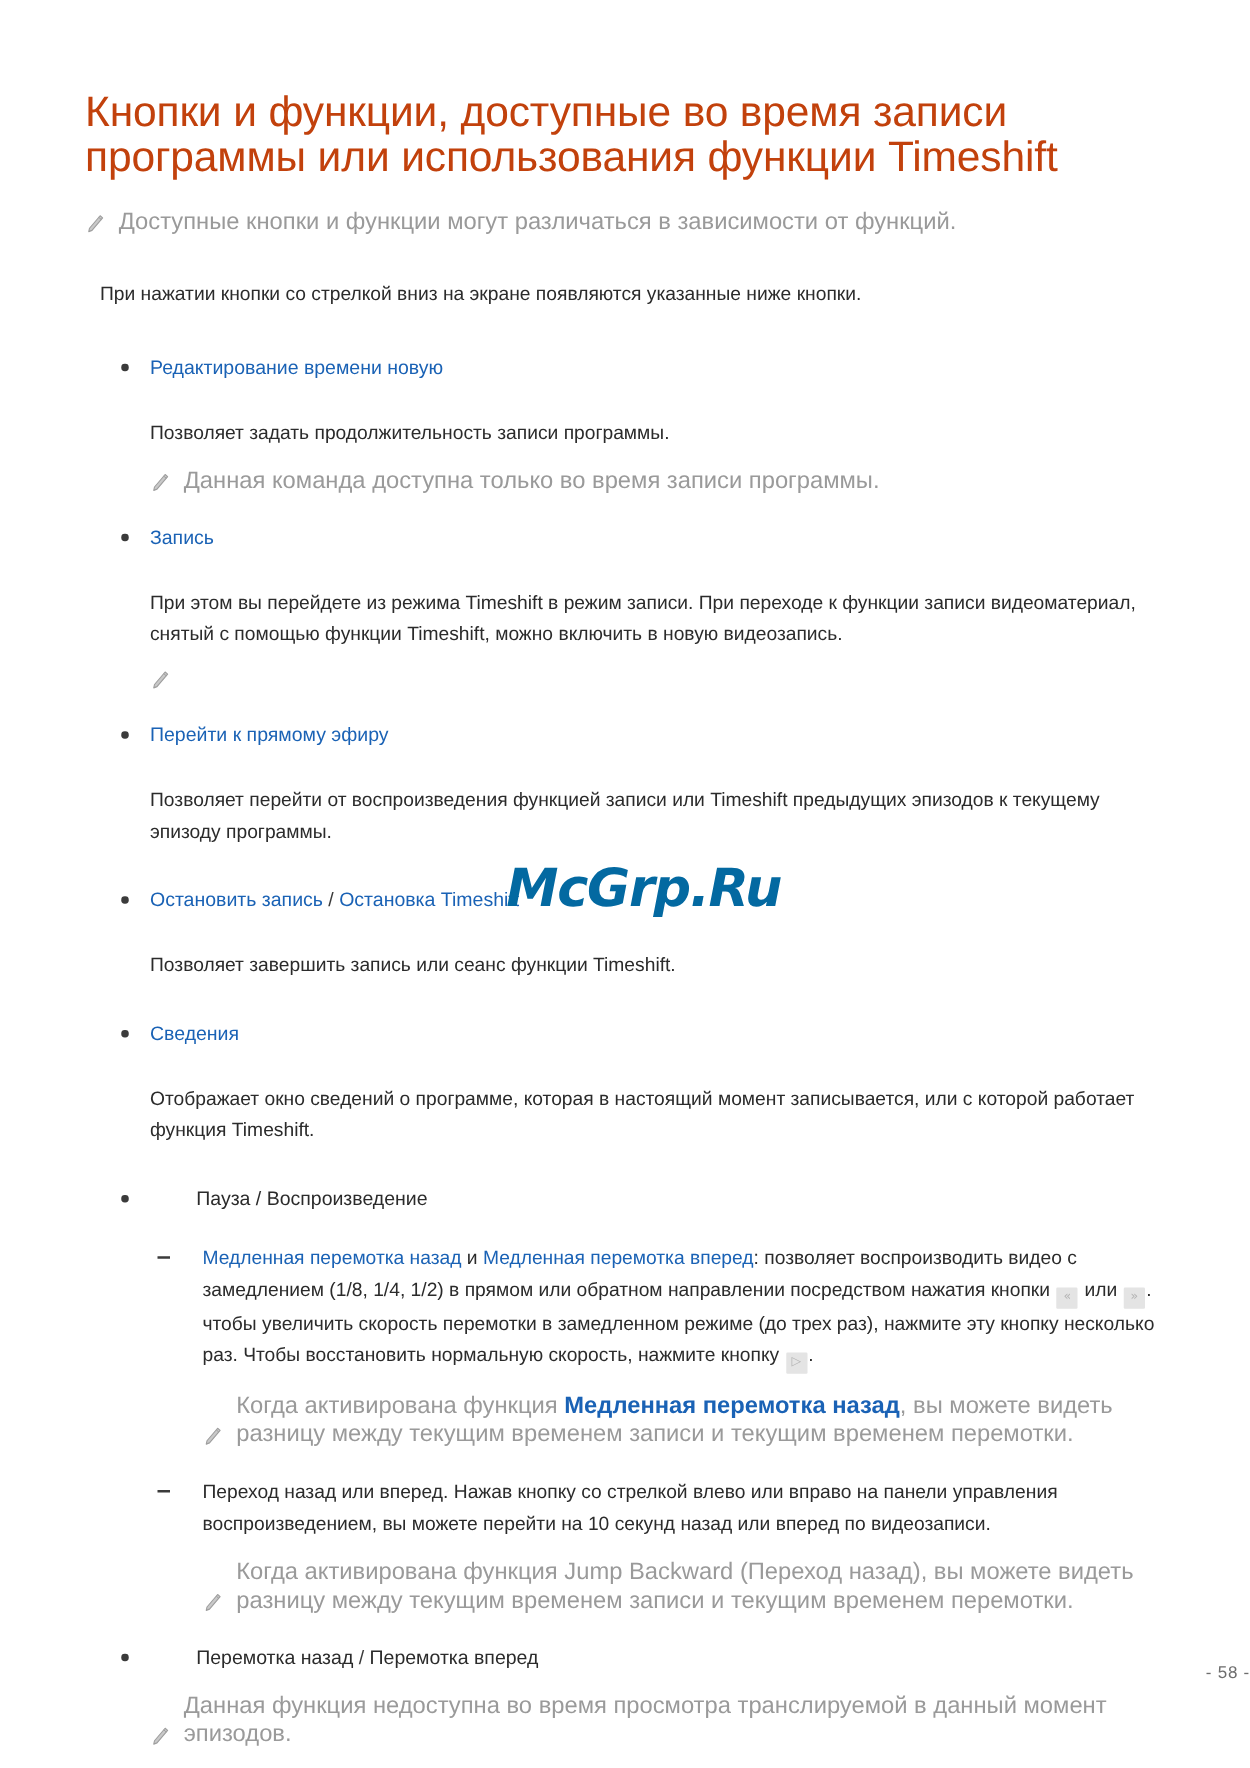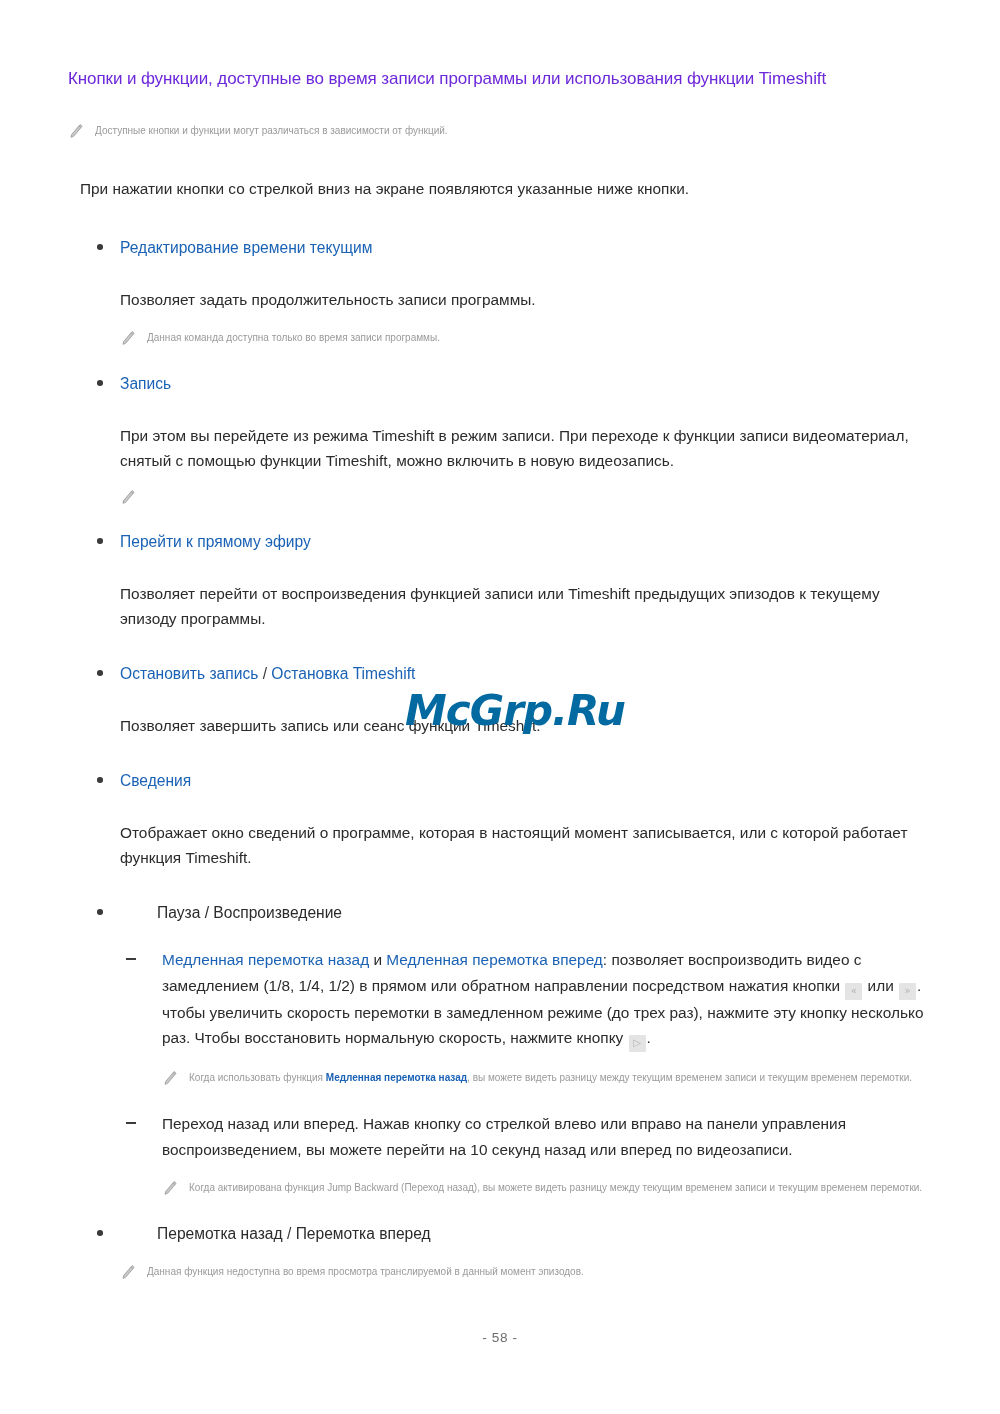--- a/index.html
+++ b/index.html
@@ -17,43 +17,43 @@
 
   .page {
     position: relative;
     width: 1000px;
     height: 1414px;
     padding: 56px 72px 0 68px;
   }
 
   
   .page-title {
-    font-size: 17px;
+    font-size: 34px;
     line-height: 36px;
     font-weight: 400;
-    color: #6d28d9;
+    color: #c2410c;
     letter-spacing: -0.1px;
-    margin: 5px 0 22px 0;
+    margin: 16px 0 22px 0;
     max-width: 820px;
   }
 
   
   .body-text {
     font-size: 15.4px;
     line-height: 25px;
     color: #2b2b2b;
     margin: 12px;
   }
 
   .note {
     display: flex;
-    align-items: center;
+    align-items: flex-end;
     gap: 11px;
     color: #9a9a9a;
-    font-size: 10px;
+    font-size: 19px;
     line-height: 23px;
   }
   .note .note-text { max-width: 790px; }
   .note .note-text .hl { color: #1a62b5; font-weight: bold; }
 
   .pencil {
     flex: 0 0 auto;
     width: 16px;
     height: 18px;
     margin-top: 2px;
@@ -134,21 +134,21 @@
     user-select: none;
     white-space: nowrap;
   }
 
   
   .footer {
     position: absolute;
     left: 0;
     right: 0;
     top: 1330px;
-    text-align: center;
+    text-align: right;
     font-size: 13.6px;
     color: #6d6d6d;
     letter-spacing: 0.6px;
   }
 </style>
 </head>
 <body>
 
 <div class="page">
 
@@ -165,21 +165,21 @@
   </div>
 
   <div class="gap-m"></div>
 
   <p class="body-text">При нажатии кнопки со стрелкой вниз на экране появляются указанные ниже кнопки.</p>
 
   <div class="gap-m"></div>
 
   <div class="l1-item">
     <span class="dot"></span>
-    <p class="l1-head">Редактирование времени текущим</p>
+    <p class="l1-head">Редактирование времени новую</p>
     <p class="body-text l1-body">Позволяет задать продолжительность записи программы.</p>
     <div class="gap-s"></div>
     <div class="note">
       <span class="pencil">
         <svg width="16" height="18" viewBox="0 0 16 18">
           <path d="M12.1 1.6 L14.1 3.3 L5.6 13.3 L3.0 14.3 L3.6 11.6 Z" fill="#c9c9c9" stroke="#9e9e9e" stroke-width="0.9" stroke-linejoin="round"></path>
           <path d="M11.0 2.9 L13.0 4.6" stroke="#9e9e9e" stroke-width="0.8"></path>
         </svg>
       </span>
       <span class="note-text">Данная команда доступна только во время записи программы.</span>
@@ -241,21 +241,21 @@
 
       <div class="gap-s"></div>
 
       <div class="note">
         <span class="pencil">
           <svg width="16" height="18" viewBox="0 0 16 18">
             <path d="M12.1 1.6 L14.1 3.3 L5.6 13.3 L3.0 14.3 L3.6 11.6 Z" fill="#c9c9c9" stroke="#9e9e9e" stroke-width="0.9" stroke-linejoin="round"></path>
             <path d="M11.0 2.9 L13.0 4.6" stroke="#9e9e9e" stroke-width="0.8"></path>
           </svg>
         </span>
-        <span class="note-text"><span>Когда использовать функция </span><span class="hl">Медленная перемотка назад</span><span>, вы можете видеть разницу между текущим временем записи и текущим временем перемотки.</span></span>
+        <span class="note-text"><span>Когда активирована функция </span><span class="hl">Медленная перемотка назад</span><span>, вы можете видеть разницу между текущим временем записи и текущим временем перемотки.</span></span>
       </div>
     </div>
 
     <div class="gap-m"></div>
 
     <div class="l2-item">
       <span class="dash"></span>
       <p class="l2-text">Переход назад или вперед. Нажав кнопку со стрелкой влево или вправо на панели управления воспроизведением, вы можете перейти на 10 секунд назад или вперед по видеозаписи.</p>
 
       <div class="gap-s"></div>

